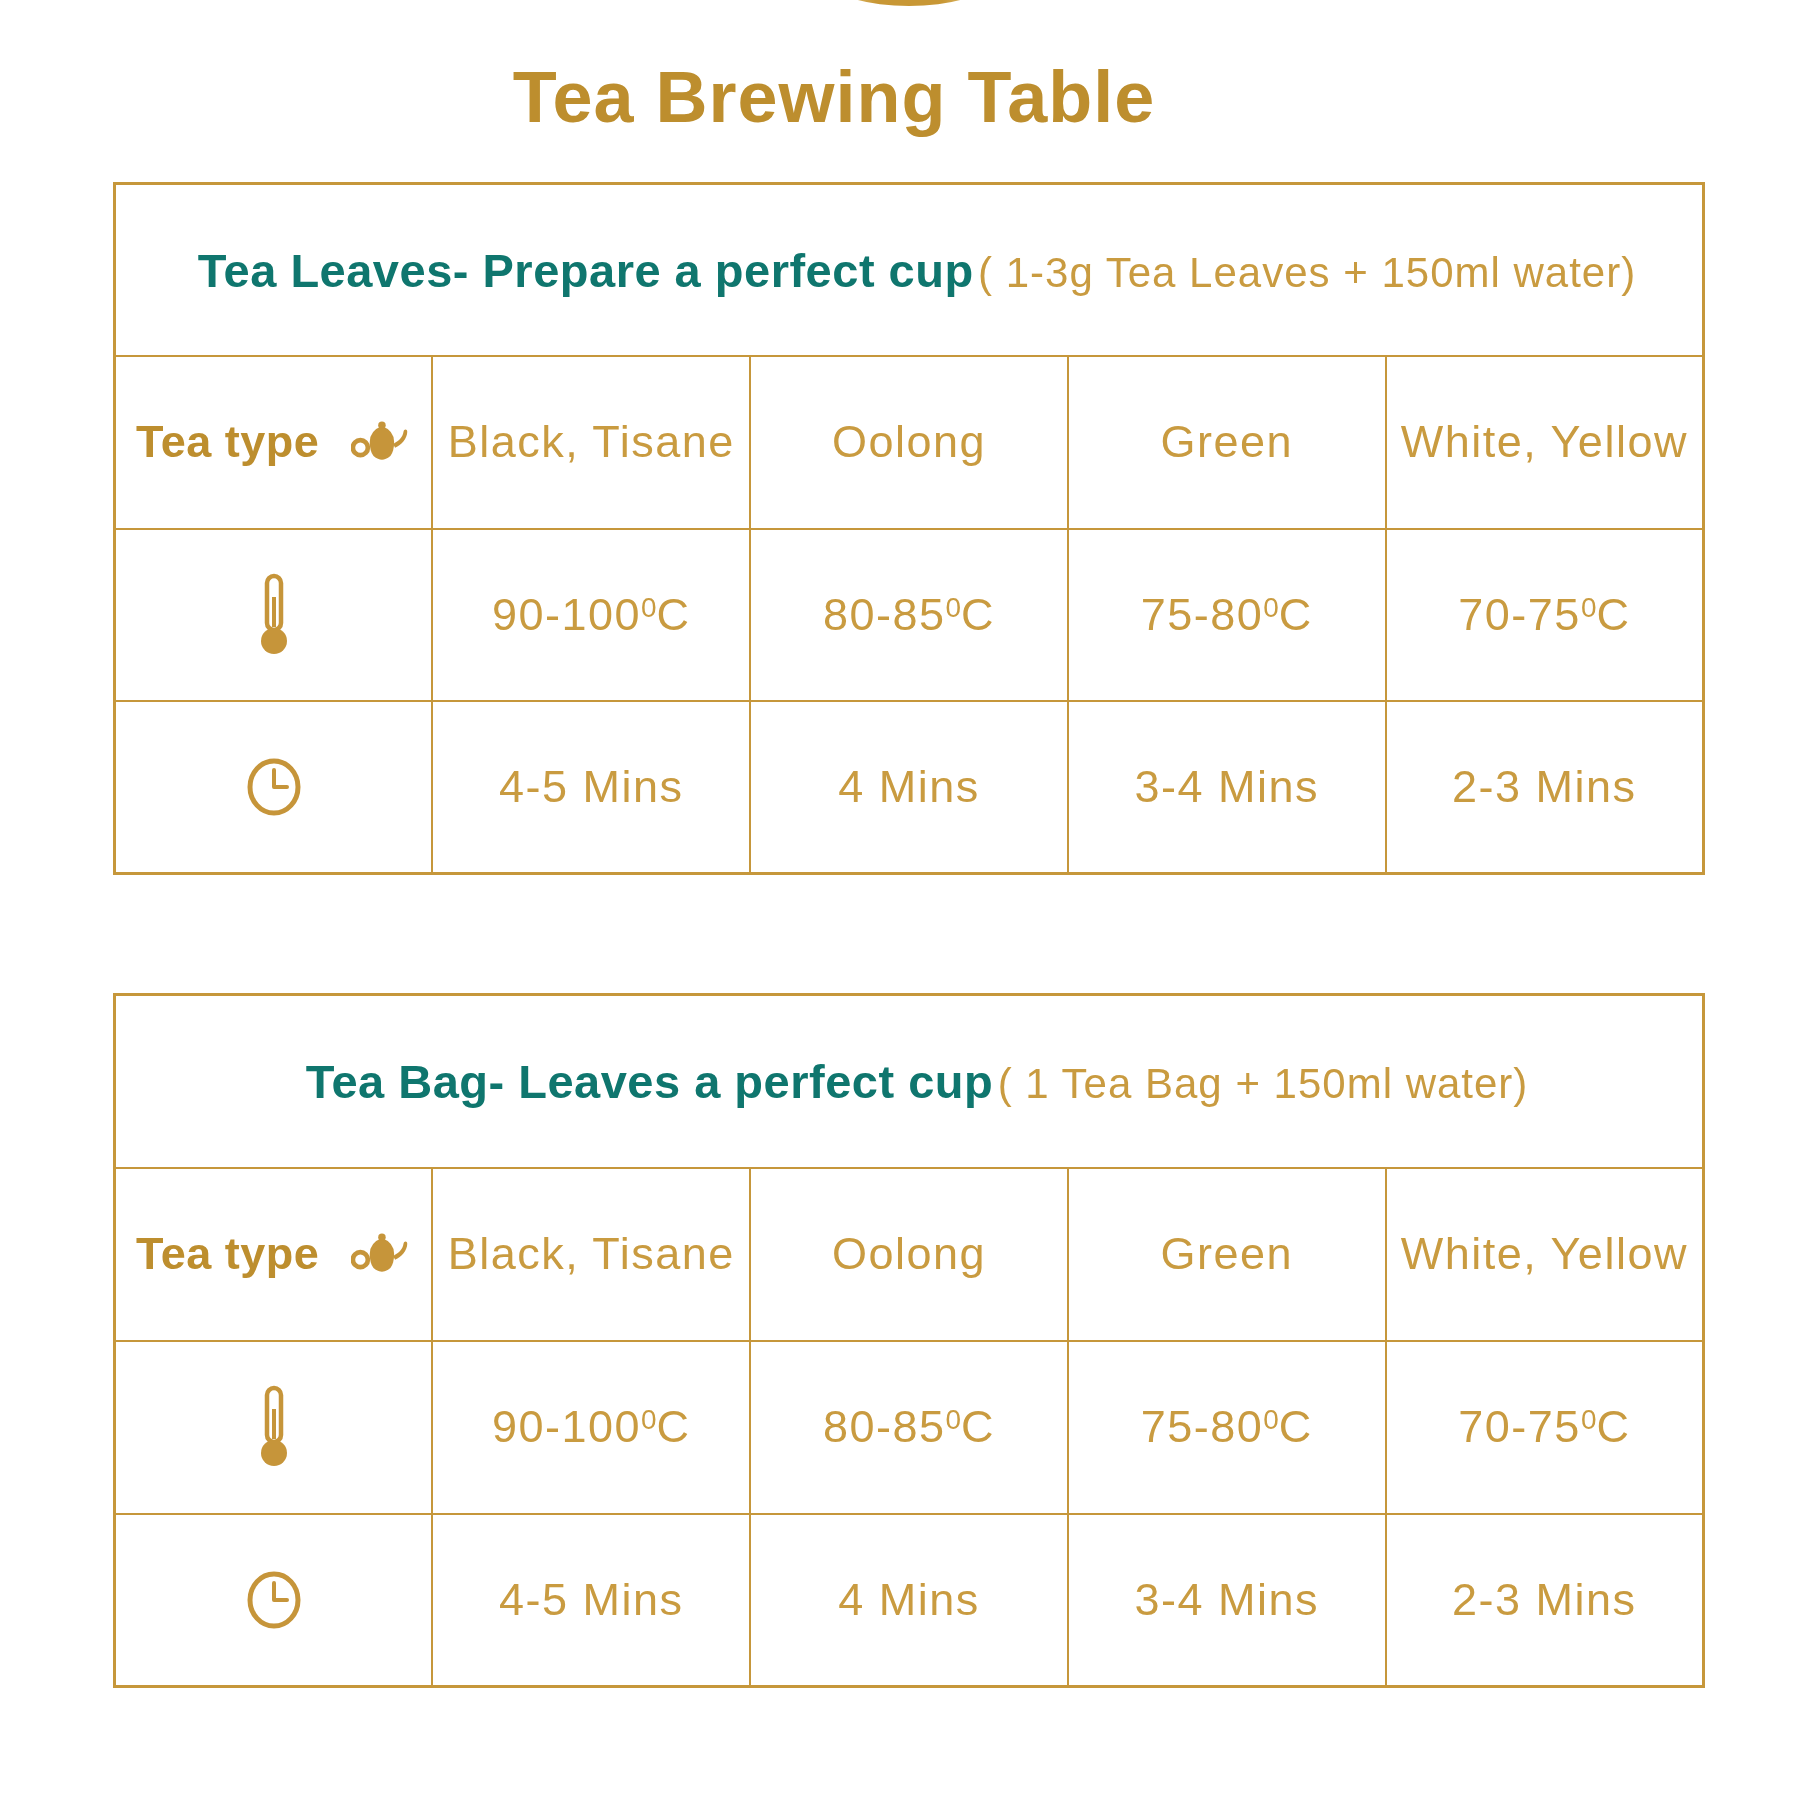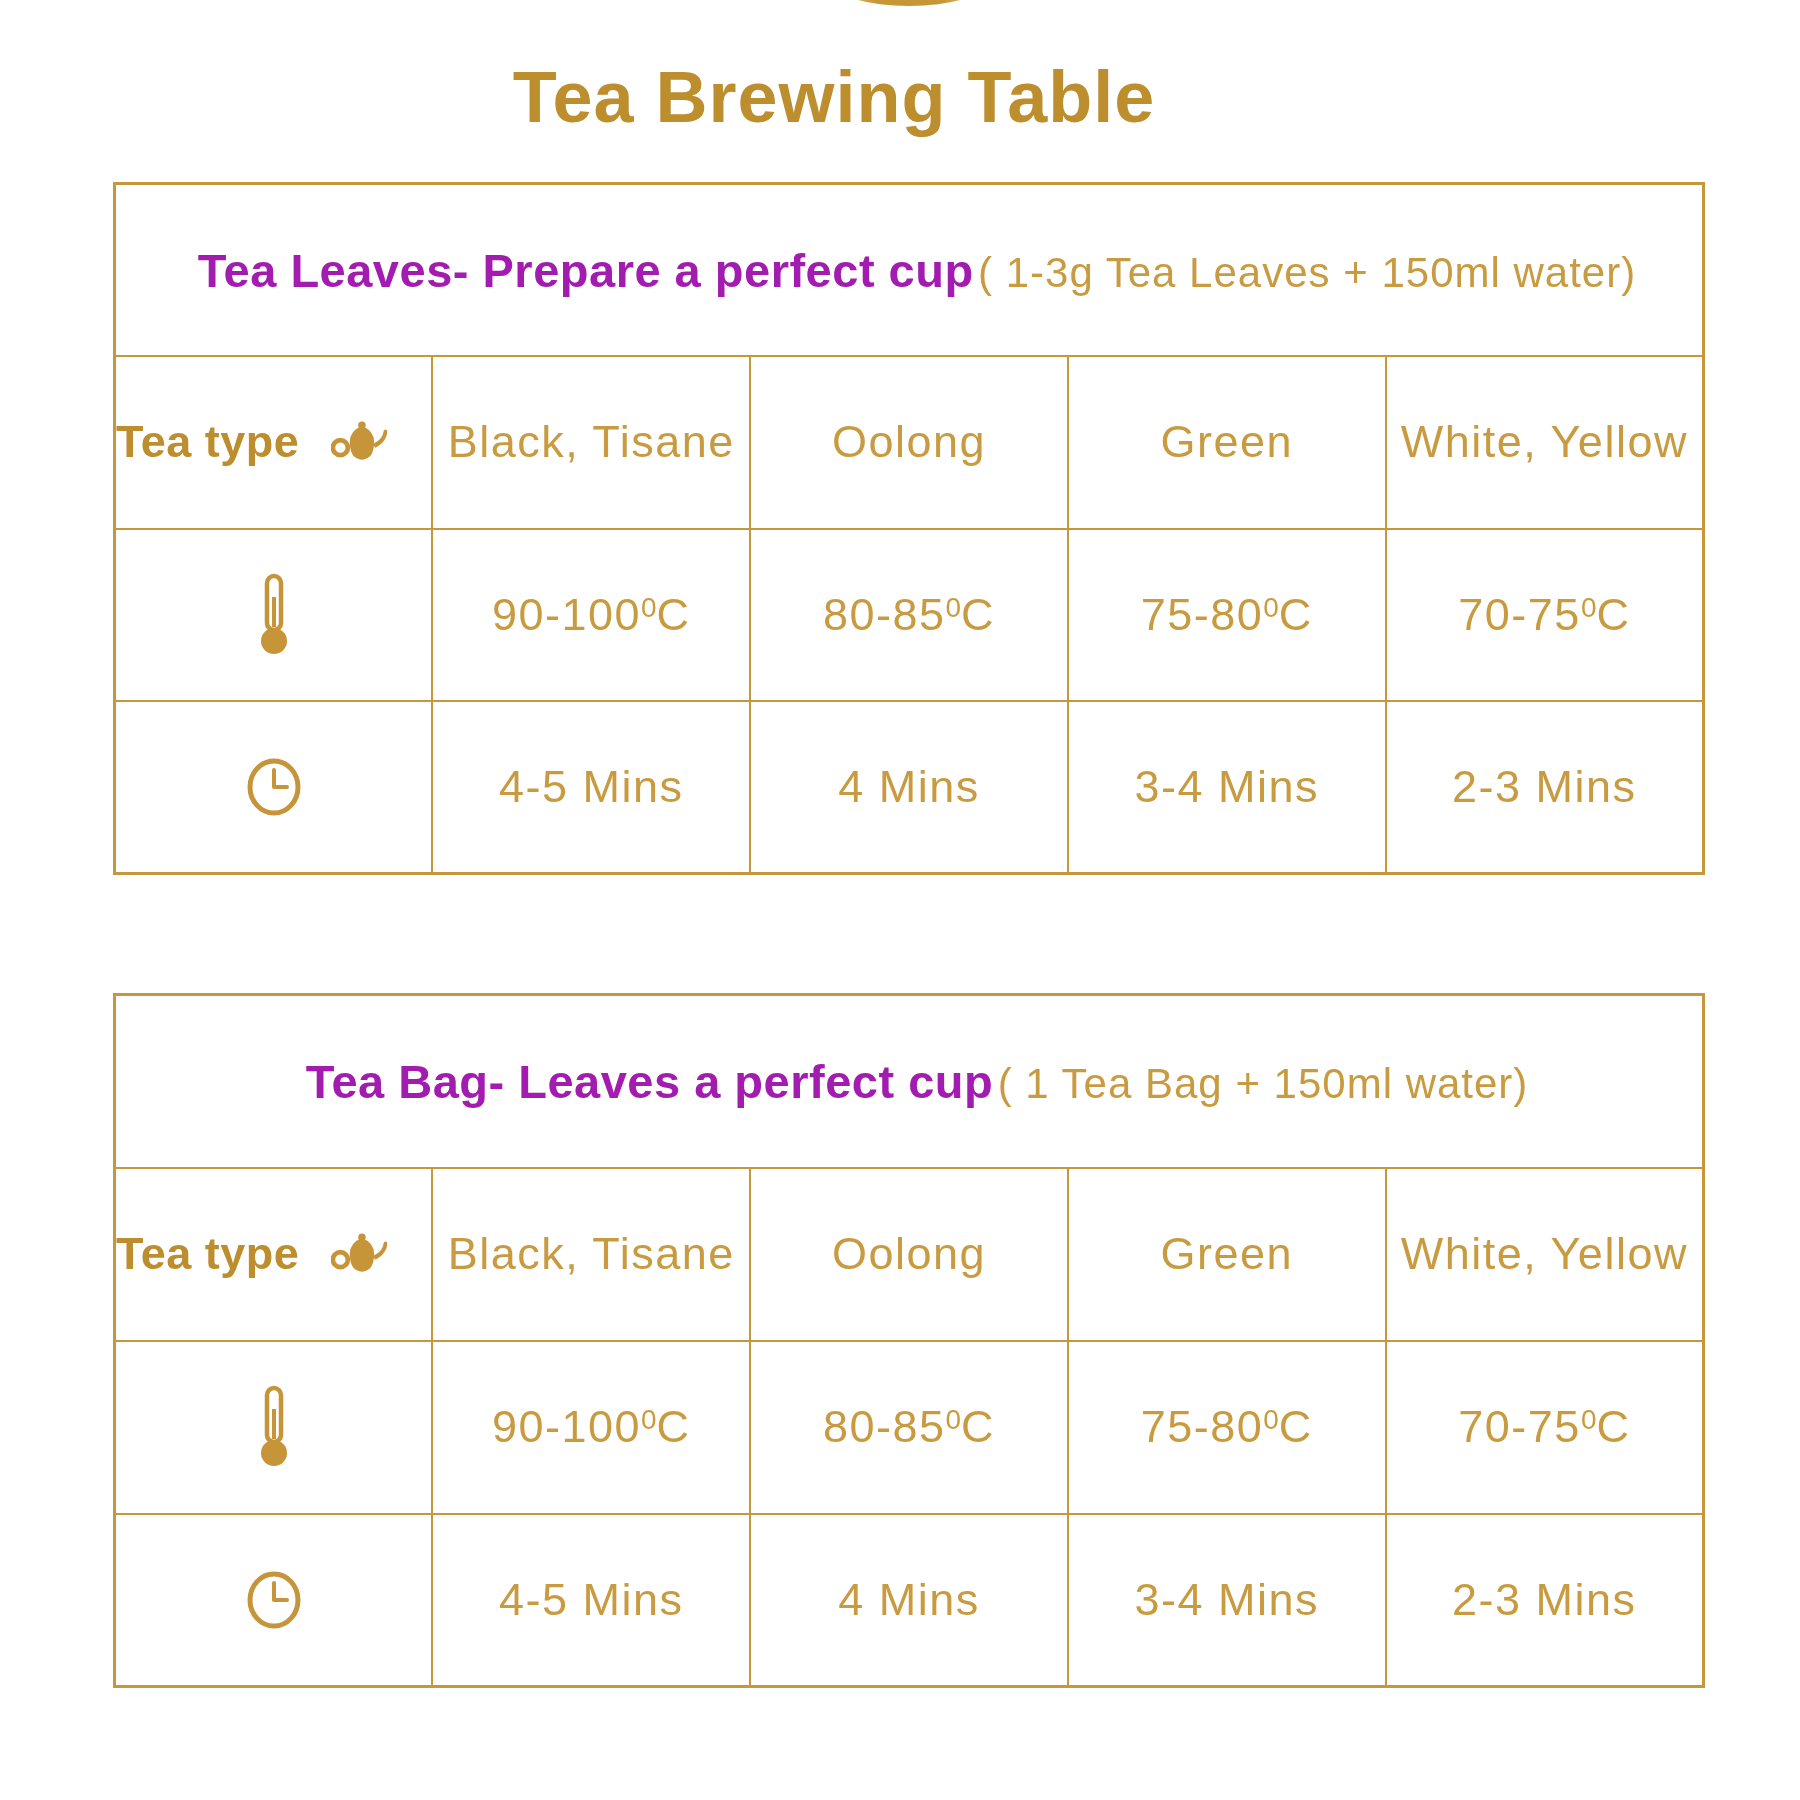--- a/index.html
+++ b/index.html
@@ -47,21 +47,21 @@
     border:2px solid #C6973B;
     text-align:center;
     vertical-align:middle;
     padding:0;
   }
   tr{height:25%;}
   .title-bold{
     font-weight:bold;
     font-size:47px;
     letter-spacing:0.5px;
-    color:#a21caf;
+    color:#0f766e;
     margin-left:16px;
   }
   .title-light{
     font-weight:400;
     font-size:42px;
     letter-spacing:1px;
     color:#C99B40;
   }
   .hdr-label{
     font-weight:bold;
@@ -79,20 +79,21 @@
   .cell-text sup{
     font-size:0.62em;
     vertical-align:baseline;
     position:relative;
     top:-0.45em;
     letter-spacing:0;
   }
   .teatype-cell-inner{
     display:flex;
     align-items:center;
+    justify-content:center;
     gap:32px;
   }
   .icon{color:#C6953A;display:inline-block;vertical-align:middle;}
   .icon svg{display:block;}
 </style>
 </head>
 <body>
 
 <div class="logo-arc"></div>
 

